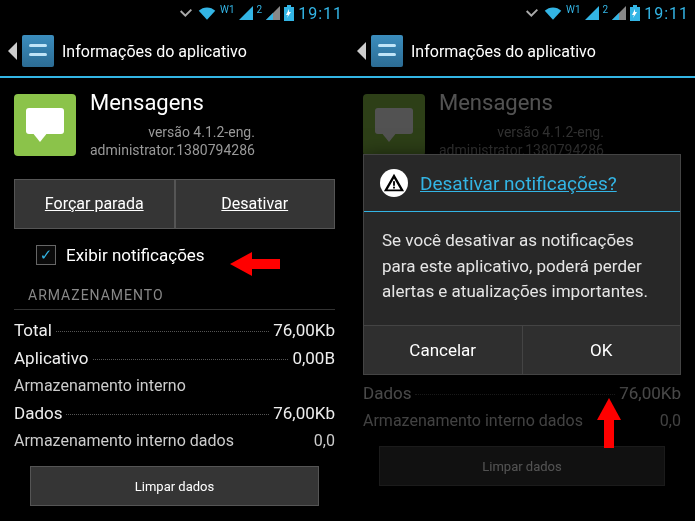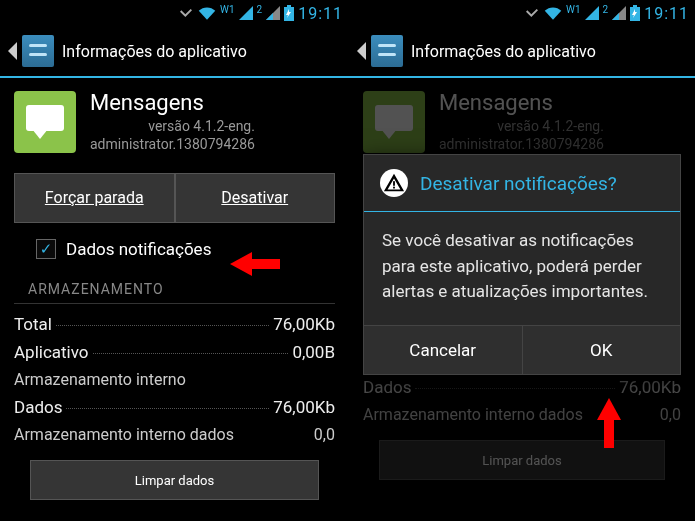--- a/index.html
+++ b/index.html
@@ -64,21 +64,21 @@
   }
   .msgicon::before {
     content:""; position:absolute; width:38px; height:26px; background:#fff;
     top:14px; left:12px; border-radius:3px;
   }
   .msgicon::after {
     content:""; position:absolute; width:0; height:0;
     border-left:8px solid transparent; border-right:8px solid transparent;
     border-top:10px solid #fff; top:38px; left:18px;
   }
-  .appname { font-size:22px; color:#fff; margin-bottom:2px; }
+  .appname { font-size:22px; color:#fff; margin-bottom:8px; }
   .appver { font-size:14px; color:#999; line-height:1.3;text-align:right; }
 
   .btnrow {
     display:flex; gap:0; padding:8px 14px 12px;text-decoration:underline;
   }
   .holo-btn {
     flex:1; height:50px; background:#353535; border:1px solid #555;
     color:#fff; font-size:16px; display:flex; align-items:center; justify-content:center;
     text-align:center; line-height:1.15;
   }
@@ -140,21 +140,21 @@
   .right .section-label, .right .row, .right .clearbtn-wrap { }
 
   
   .dialog {
     position:absolute; left:14px; right:14px; top:154px;
     background:#282828; border:1px solid #444;
     box-shadow:0 4px 20px rgba(0,0,0,0.7);
   }
   .dialog-title {
     display:flex; align-items:center; gap:12px; padding:14px 16px;
-    color:#33b5e5; font-size:19px; border-bottom:1px solid #33b5e5;
+    color:#33b5e5; font-size:19px; border-bottom:1px solid #33b5e5;text-decoration:underline;
   }
   .warn-ico {
     width:28px; height:28px; border-radius:50%;
     background:#fff; display:flex; align-items:center; justify-content:center;
   }
   .dialog-body {
     padding:16px 18px 20px; font-size:17px; line-height:1.5; color:#e5e5e5;
   }
   .dialog-buttons {
     display:flex; border-top:1px solid #444;
@@ -224,21 +224,21 @@
     </div>
   </div>
 
   <div class="btnrow">
     <div class="holo-btn">Forçar parada</div>
     <div class="holo-btn">Desativar</div>
   </div>
 
   <div class="checkrow">
     <div class="holo-check">✓</div>
-    <span>Dados notificações</span>
+    <span>Exibir notificações</span>
   </div>
 
   <div class="arrow arrow-left" style="top:252px; left:230px;"></div>
 
   <div class="section-label">ARMAZENAMENTO</div>
 
   <div class="row">
     <span class="label">Total</span>
     <span class="dots"></span>
     <span class="val">76,00Kb</span>

